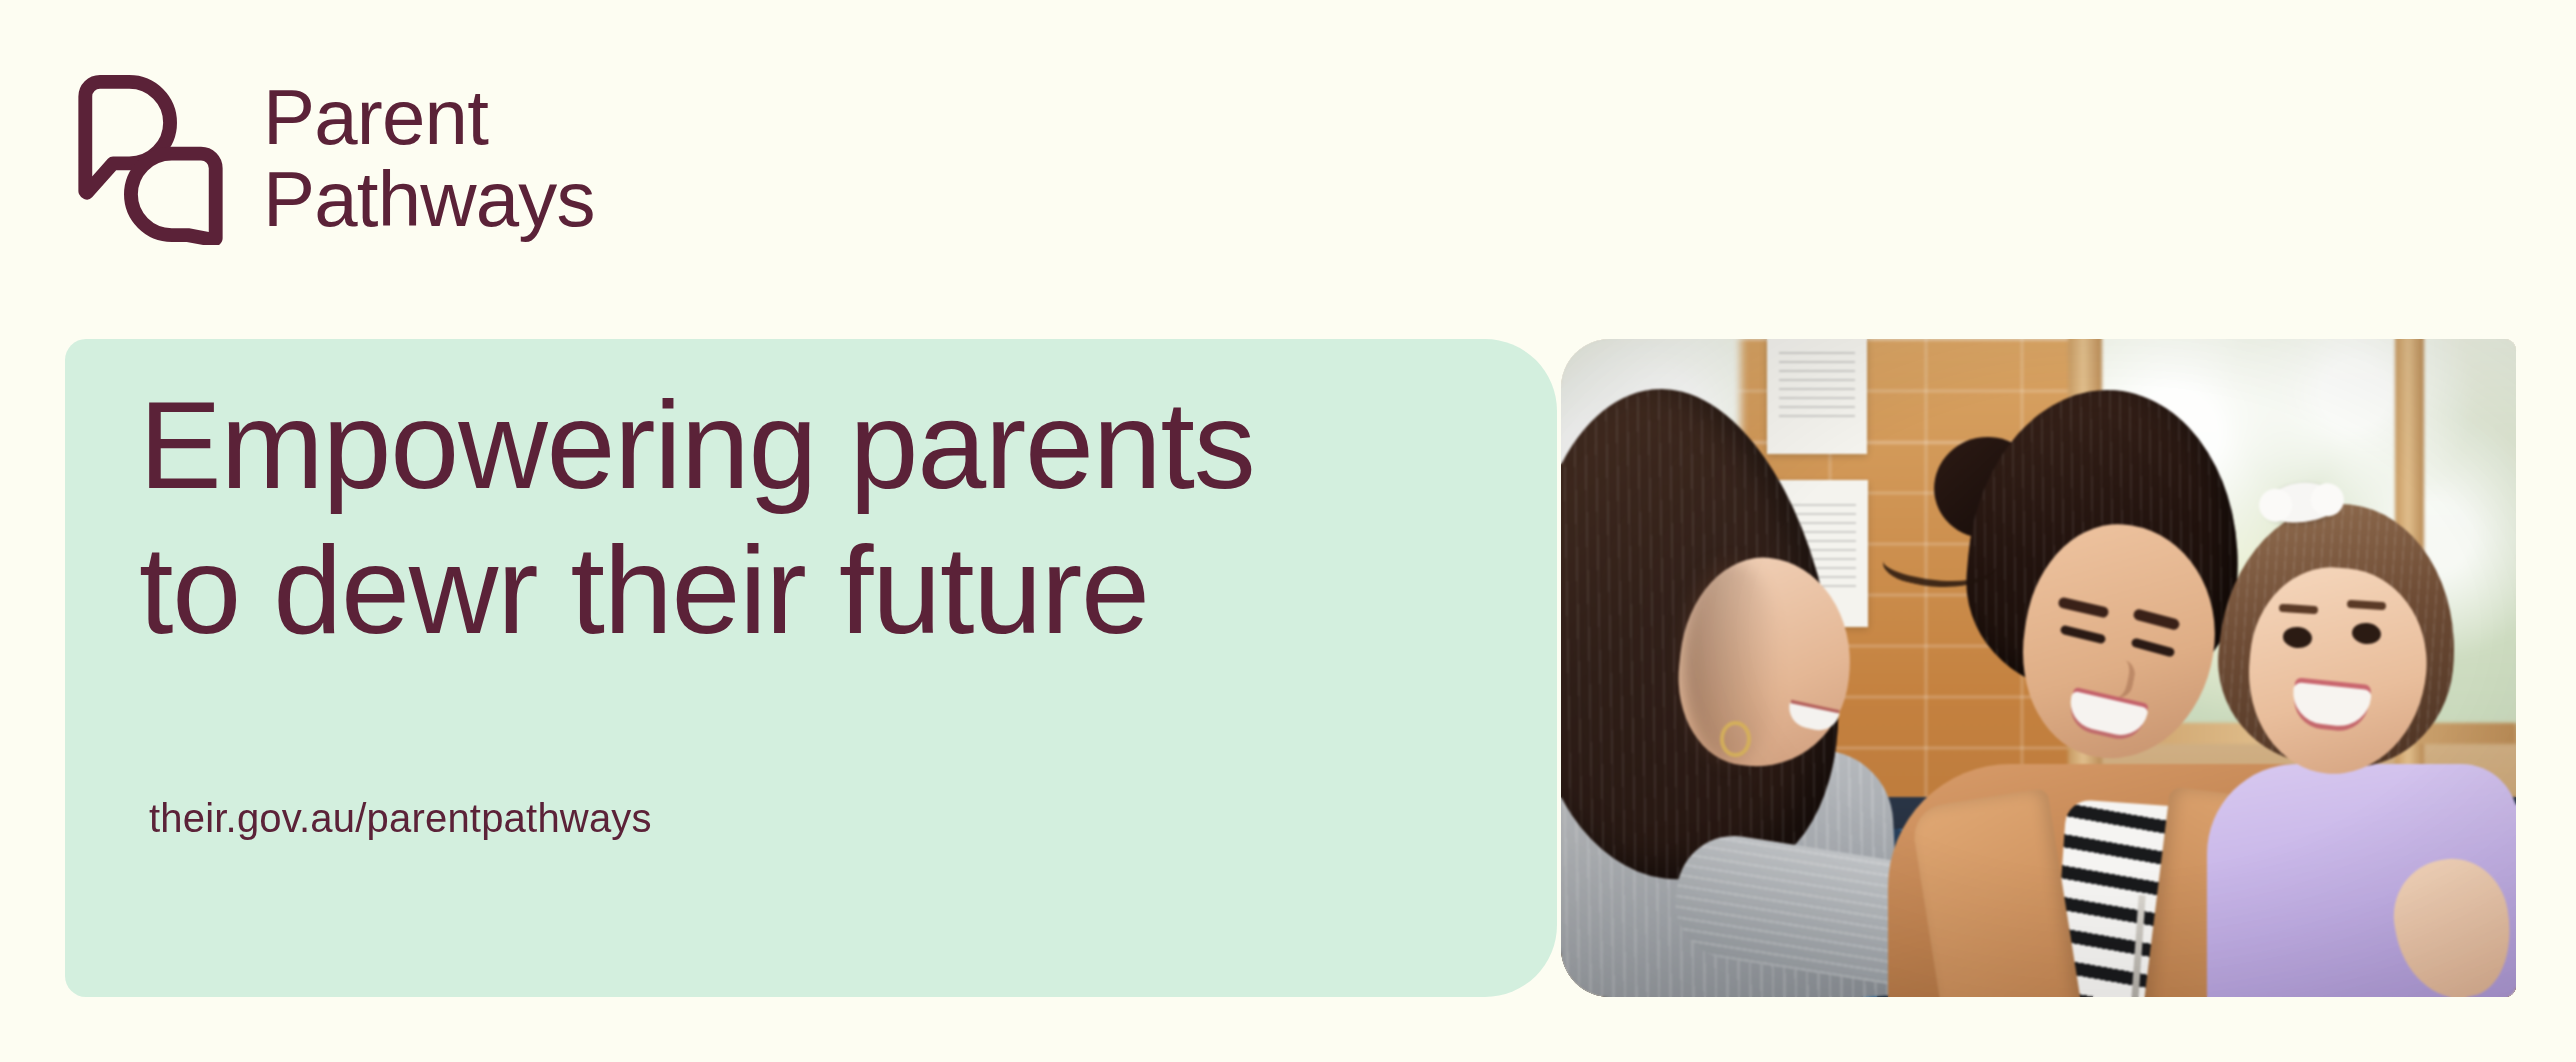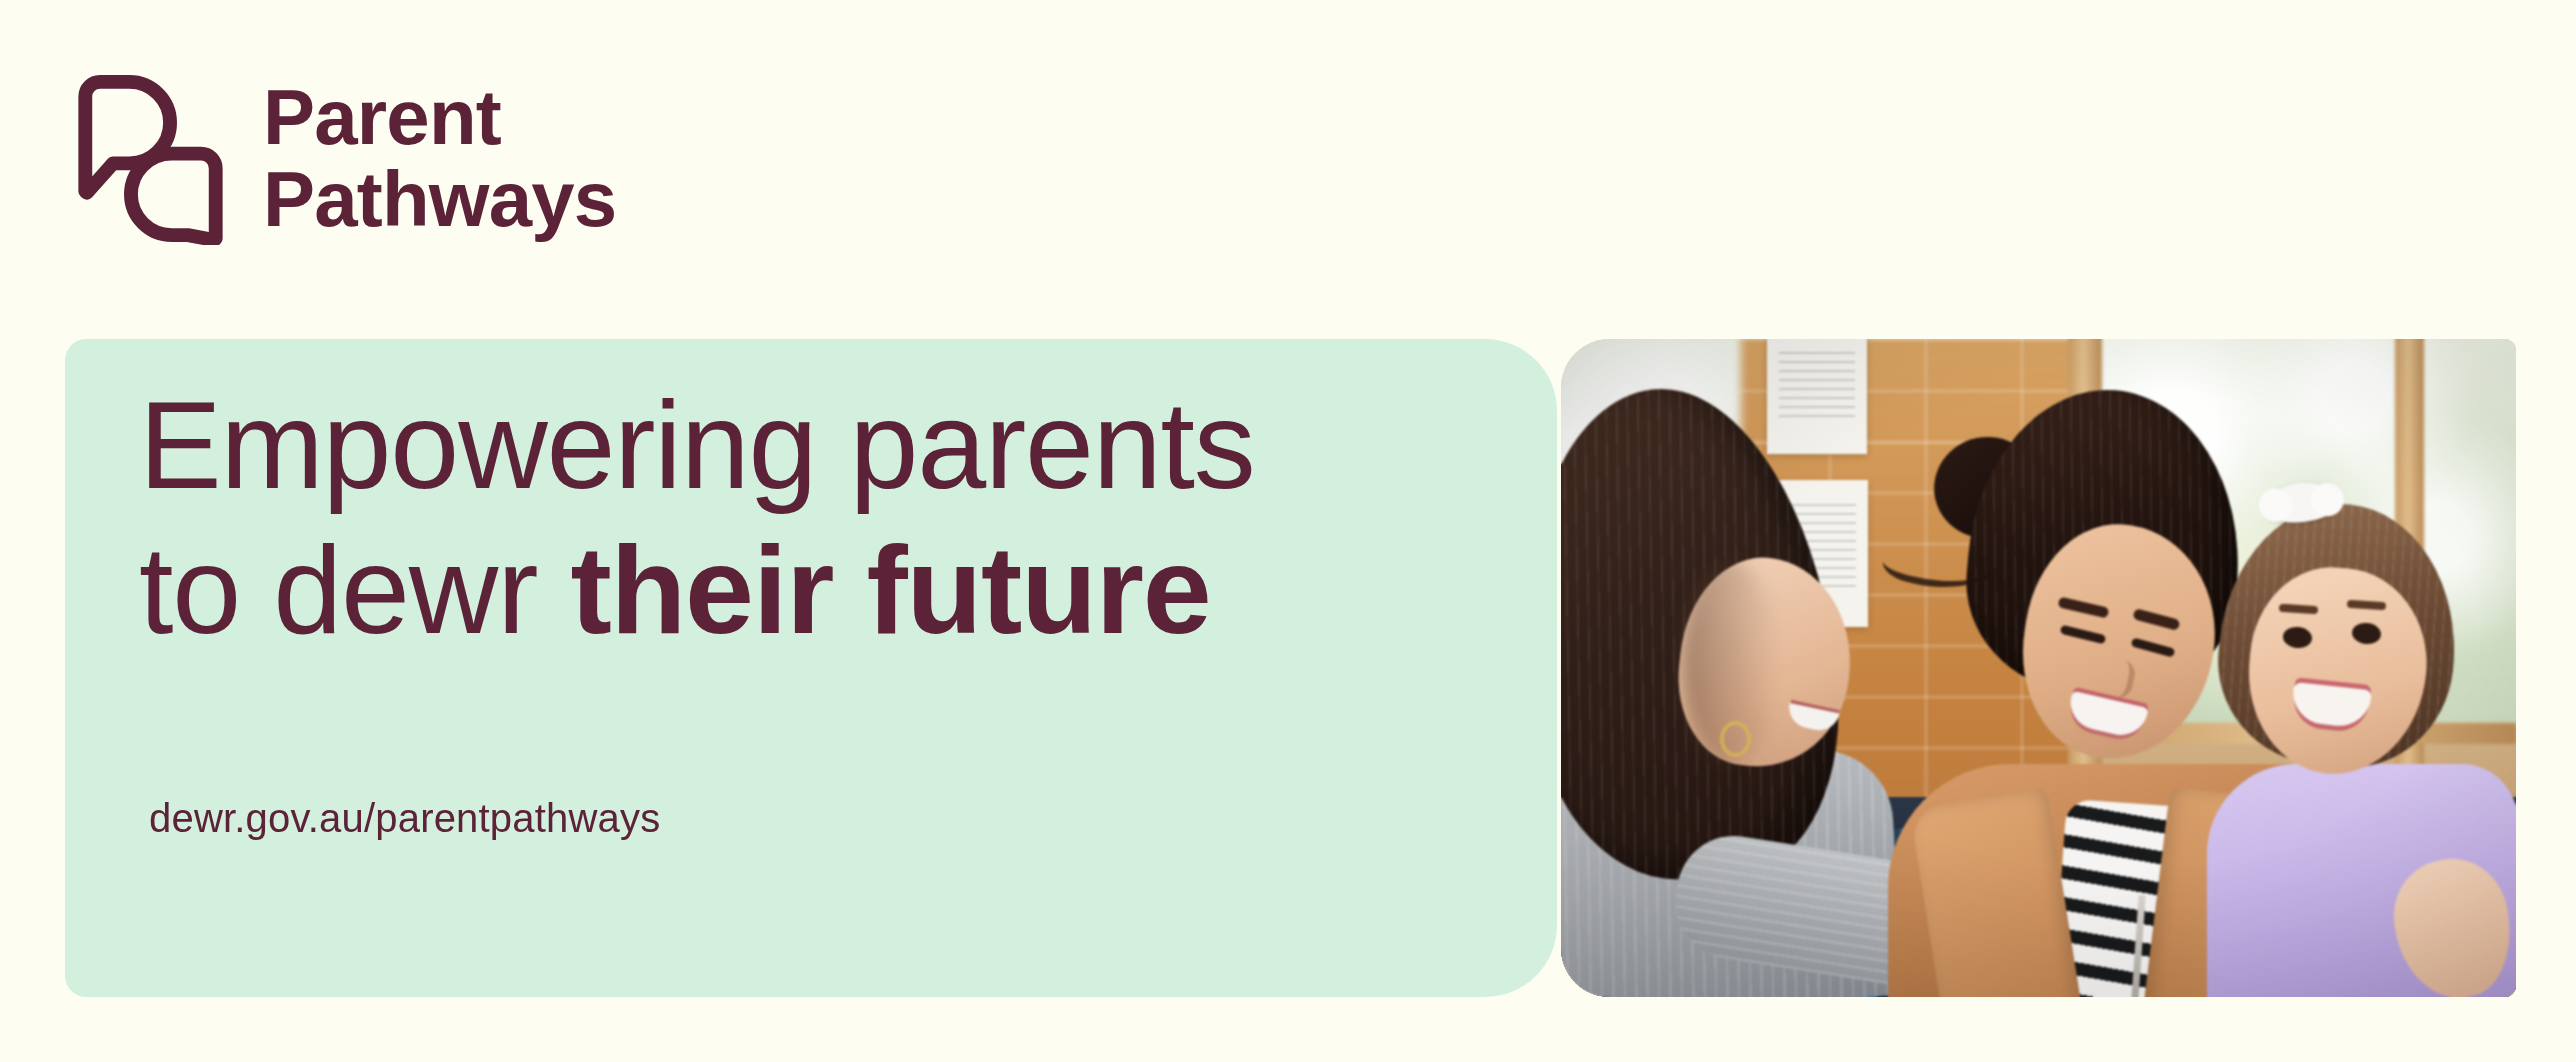--- a/index.html
+++ b/index.html
@@ -34,21 +34,21 @@
     width: 163px;
     height: 173px;
     display: block;
     flex: 0 0 auto;
   }
   .logo-wordmark {
     display: block;
     color: #5B2238;
     font-size: 78px;
     line-height: 1.04;
-    font-weight: 700;
+    font-weight: 400;
     letter-spacing: -0.8px;
     white-space: pre;
   }
 
   
   .green-panel {
     position: absolute;
     left: 65px;
     top: 339px;
     width: 1492px;
@@ -63,21 +63,21 @@
     top: 34px;
     color: #5B2238;
     font-size: 124px;
     line-height: 1.17;
     letter-spacing: -1.2px;
     font-weight: 400;
     margin: 0;
     white-space: pre;
   }
   .headline .em {
-    font-weight: 700;
+    font-weight: 400;
   }
   .url-line {
     position: absolute;
     left: 84px;
     top: 459px;
     color: #5B2238;
     font-size: 40px;
     line-height: 1;
     font-weight: 400;
     letter-spacing: 0.2px;
@@ -500,21 +500,21 @@
 
       <path d="M180 118 A18 18 0 0 0 162 100 L126 100 A50 50 0 0 0 126 200 L146 200 L178 206 A4 4 0 0 0 180 204 Z" fill="none" stroke="#5B2238" stroke-width="17" stroke-linejoin="round" stroke-linecap="round"></path>
     </svg>
     <div class="logo-wordmark"><span>Parent</span>
 <span>Pathways</span></div>
   </div>
 
   <div class="green-panel" style="background: rgb(211, 239, 222);">
     <h1 class="headline"><span>Empowering parents</span>
 <span>to dewr </span><span class="em">their future</span></h1>
-    <div class="url-line">dewr.gov.au/parentpathways</div>
+    <div class="url-line">their.gov.au/parentpathways</div>
   </div>
 
   <div class="photo" role="img" aria-label="Two women and a young child sitting together on a blue patterned sofa in a brick-walled room with large windows">
     <div class="photo-scene">
 
       <div class="bg-wall"></div>
       <div class="bg-bricks"></div>
       <div class="win win-left"></div>
       <div class="win win-right"></div>
       <div class="win-frame frame-v1"></div>

